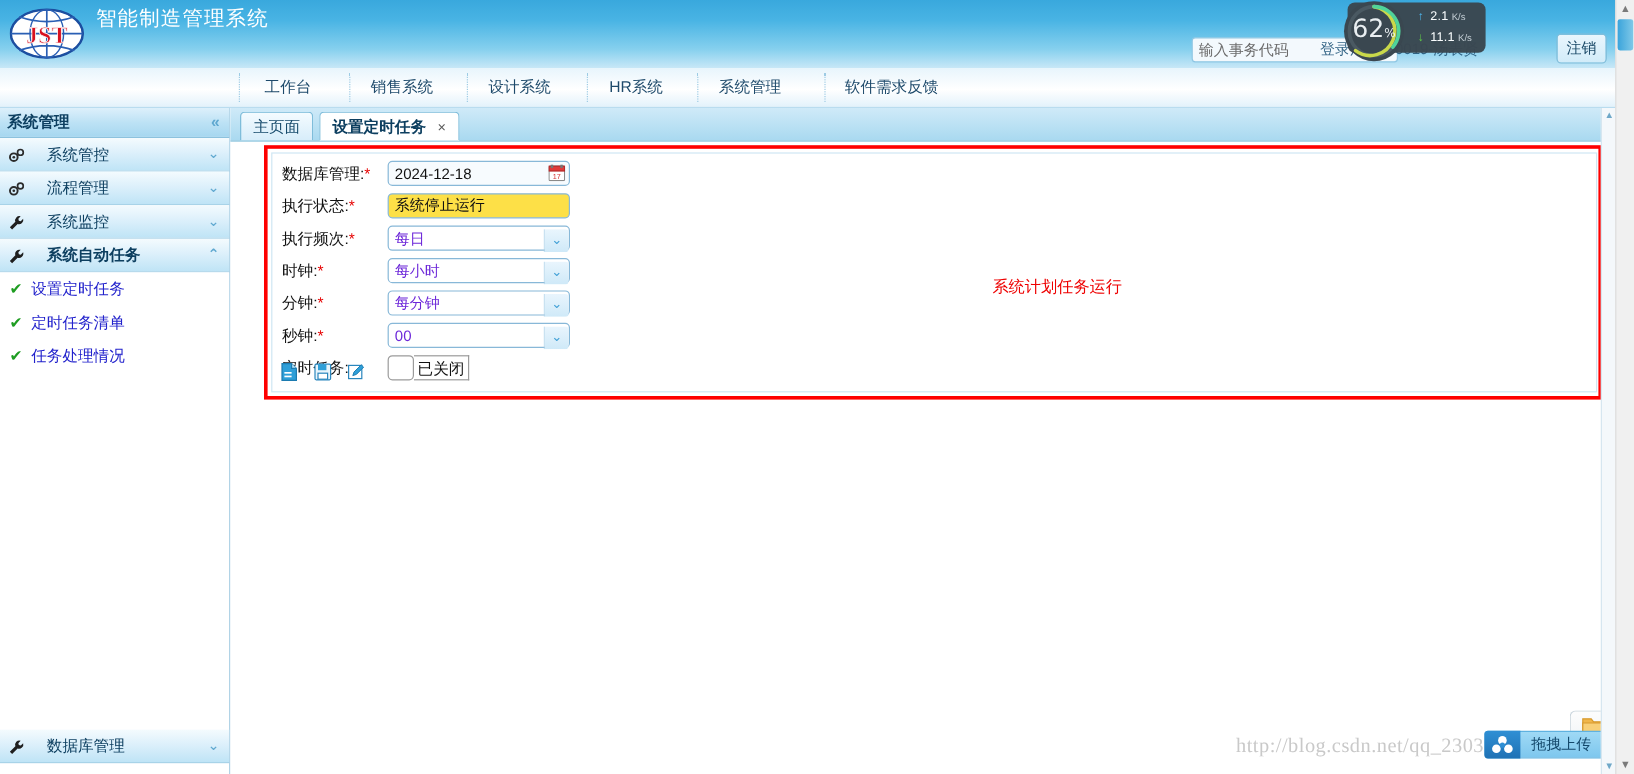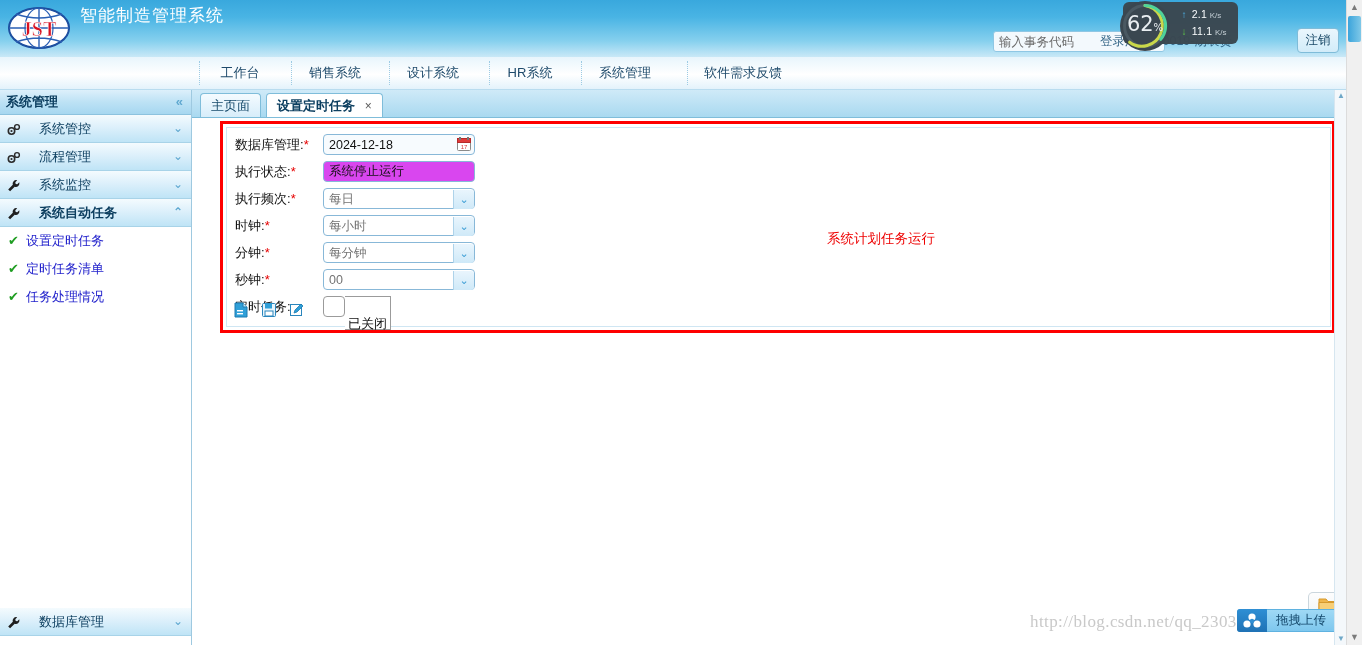--- a/index.html
+++ b/index.html
@@ -244,31 +244,31 @@
     width: 152px; height: 21px;
     border: 1px solid #88b8d8;
     border-radius: 4px;
     background: #f7fbfe;
     font-size: 12.5px; color: #111;
     padding: 0 22px 0 5px;
     box-sizing: border-box;
     outline: none;
     font-family: "Liberation Sans", sans-serif;
   }
-  .ftext.plain { width: 152px; padding-right: 5px; background:#d946ef; }
+  .ftext.plain { width: 152px; padding-right: 5px; background:#fde047; }
   .cal-icon {
     position: absolute; right: 4px; top: 3px;
     width: 14px; height: 14px;
   }
   .fselect {
     width: 152px; height: 21px;
     border: 1px solid #88b8d8;
     border-radius: 4px;
     background: #ffffff;
-    font-size: 12.5px; color: #737373;
+    font-size: 12.5px; color: #6d28d9;
     padding: 0 20px 0 5px;
     box-sizing: border-box;
     appearance: none;
     -webkit-appearance: none;
     outline: none;
     font-family: "Liberation Sans", sans-serif;
   }
   .selwrap { position: relative; width:152px; }
   .selarrow {
     position:absolute; right:1px; top:1px;
@@ -292,21 +292,21 @@
     box-sizing: border-box;
   }
   .toggle-text {
     display:inline-block;
     font-size: 13px; color: #111;
     line-height: 21px;
     vertical-align: top;
     border: 1px solid #9b9b9b;
     border-left: none;
     height: 21px;
-    padding: 16px 3px;
+    padding: 0 3px;
     box-sizing: border-box;
     background: #fff;
   }
   .center-note {
     position: absolute; left: 600px; top: 102px;
     font-size: 13.5px; color: #ee0000;
     white-space: nowrap;
   }
   .toolbar {
     position: absolute; left: 6px; bottom: 4px;

